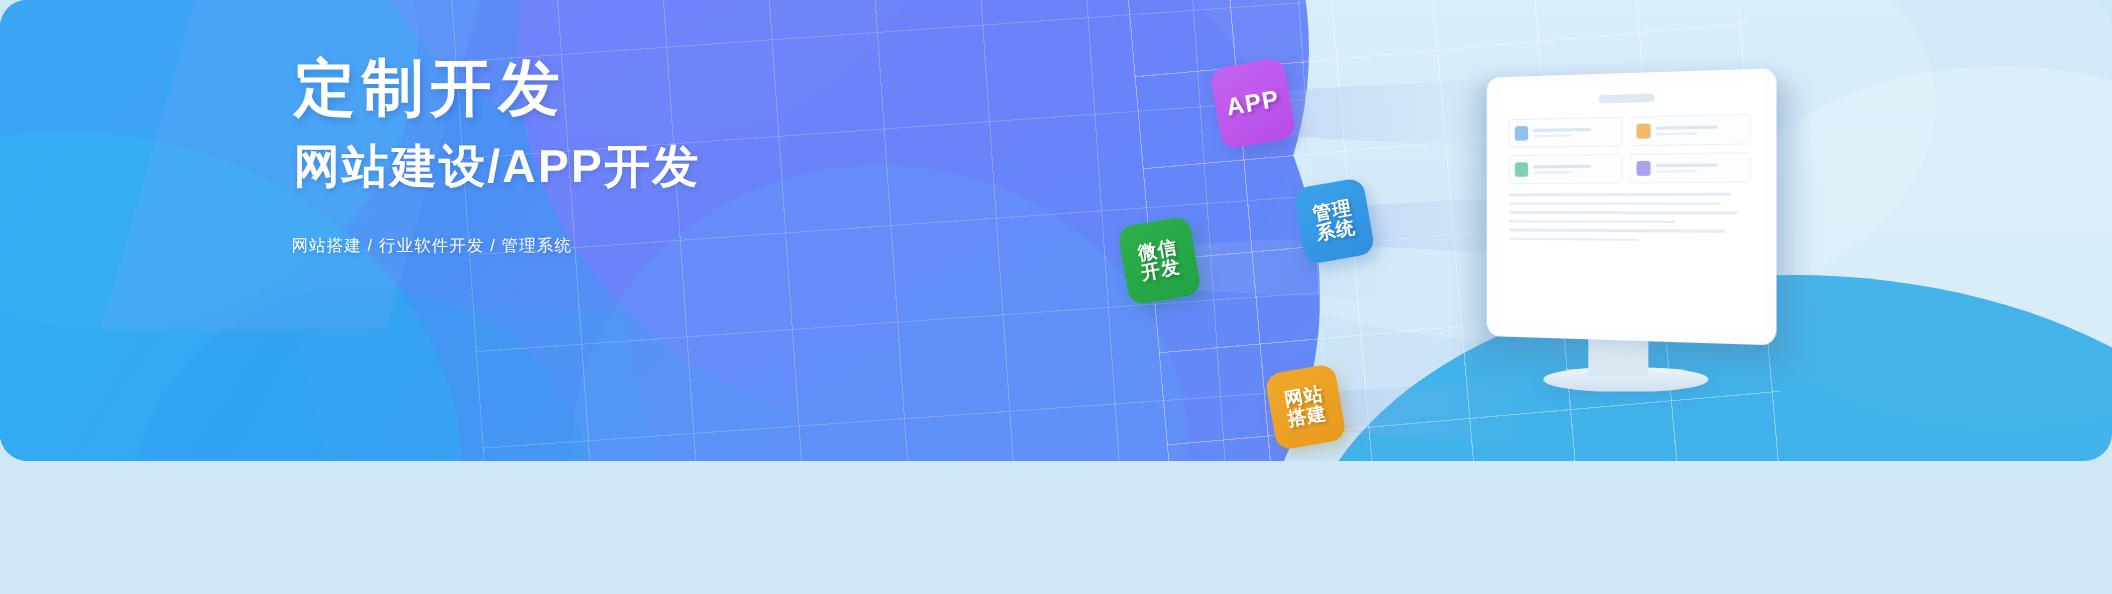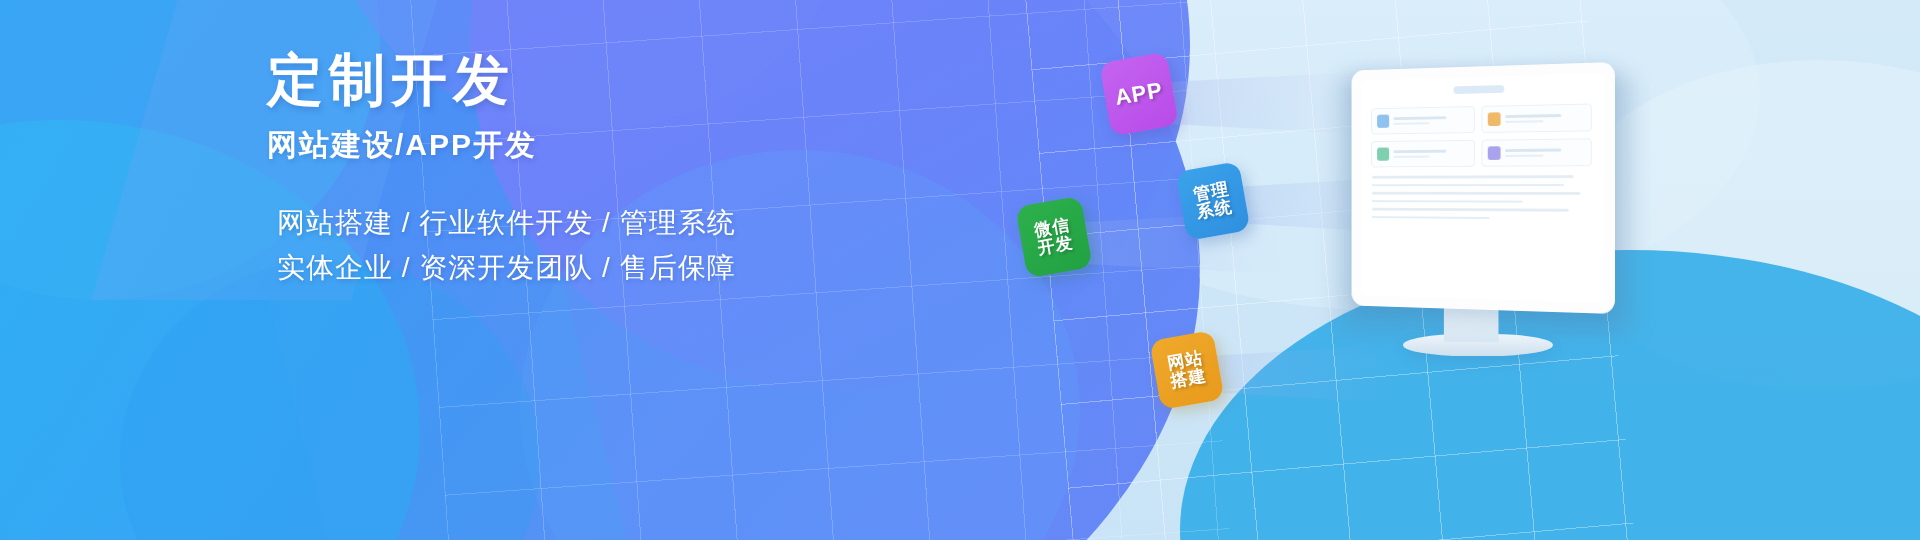--- a/index.html
+++ b/index.html
@@ -1,22 +1,22 @@
 <!DOCTYPE html>
 <html><head>
 <meta charset="utf-8">
 <style>
   html,body{margin:0;padding:0;}
   body{
     width:1920px;height:540px;overflow:hidden;
     font-family:"Liberation Sans","DejaVu Sans",sans-serif;
     background:#cfe8f7;
   }
-  .banner{position:relative;width:1920px;height:540px;overflow:hidden;
-    background:linear-gradient(180deg,#d4eaf8 0%,#cde6f7 55%,#c9e4f6 100%);}
+  .banner{position:relative;width:1920px;height:419px;overflow:hidden;
+    background:linear-gradient(180deg,#d4eaf8 0%,#cde6f7 55%,#c9e4f6 100%);border-radius:25px;}
 
   
   .bg-pale-1{position:absolute;left:1180px;top:250px;width:900px;height:560px;
     border-radius:50%;background:#2aa9e8;opacity:.85;}
   .bg-pale-2{position:absolute;left:1000px;top:-120px;width:760px;height:430px;
     border-radius:50%;background:#ddeffb;opacity:.55;}
   .bg-pale-3{position:absolute;left:1560px;top:60px;width:520px;height:330px;
     border-radius:50%;background:#e6f4fc;opacity:.5;}
 
   
@@ -53,25 +53,25 @@
     background-image:
       repeating-linear-gradient(to right, rgba(255,255,255,.38) 0 1px, transparent 1px 92px),
       repeating-linear-gradient(to bottom, rgba(255,255,255,.34) 0 1px, transparent 1px 84px);
     transform:rotate(-5deg);}
 
   
   .copy{position:absolute;left:265px;top:52px;width:520px;}
   .headline{font-size:56px;font-weight:bold;color:#ffffff;letter-spacing:6px;
     line-height:1;margin:0 0 22px 2px;
     text-shadow:2px 3px 6px rgba(28,70,150,.28);}
-  .subhead{font-size:30px;font-weight:bold;color:#ffffff;letter-spacing:2px;
+  .subhead{font-size:42px;font-weight:bold;color:#ffffff;letter-spacing:2px;
     line-height:1;margin:0 0 40px 2px;
     text-shadow:1px 2px 5px rgba(28,70,150,.25);}
-  .feature{font-size:28px;color:#ffffff;letter-spacing:1px;line-height:1.62;
-    white-space:pre;text-shadow:1px 2px 4px rgba(28,70,150,.3);margin-left:12px;}
+  .feature{font-size:15px;color:#ffffff;letter-spacing:1px;line-height:1.62;
+    white-space:pre;text-shadow:1px 2px 4px rgba(28,70,150,.3);}
 
   
   .tile{position:absolute;border-radius:14px;display:flex;flex-direction:column;
     align-items:center;justify-content:center;color:#fff;font-weight:bold;
     text-shadow:2px 2px 3px rgba(0,0,0,.22);line-height:1.05;}
   .tile span{display:block;letter-spacing:1px;}
   .tile-app{left:1105px;top:57px;width:68px;height:74px;font-size:22px;
     background:linear-gradient(150deg,#c464f0 0%,#b84be8 100%);
     transform:rotate(-10deg);box-shadow:4px 6px 14px rgba(90,60,160,.25);}
   .tile-mgmt{left:1181px;top:166px;width:64px;height:70px;font-size:17px;
@@ -146,21 +146,20 @@
   <div class="soft-lobe2"></div>
   <div class="pale-wedge"></div>
   <div class="pale-wedge2"></div>
   <div class="grid"></div>
   <div class="grid2"></div>
 
   <div class="copy">
     <div class="headline">定制开发</div>
     <div class="subhead">网站建设/APP开发</div>
     <div class="feature">网站搭建 / 行业软件开发 / 管理系统</div>
-    <div class="feature">实体企业 / 资深开发团队 / 售后保障</div>
   </div>
 
   <div class="beam beam-app"></div>
   <div class="beam beam-mgmt"></div>
   <div class="beam beam-wx"></div>
   <div class="beam beam-web"></div>
 
   <div class="tile tile-app">
     <span>APP</span>
   </div>

